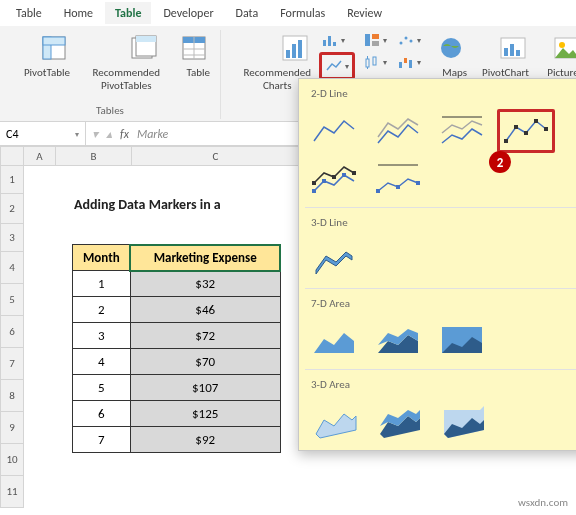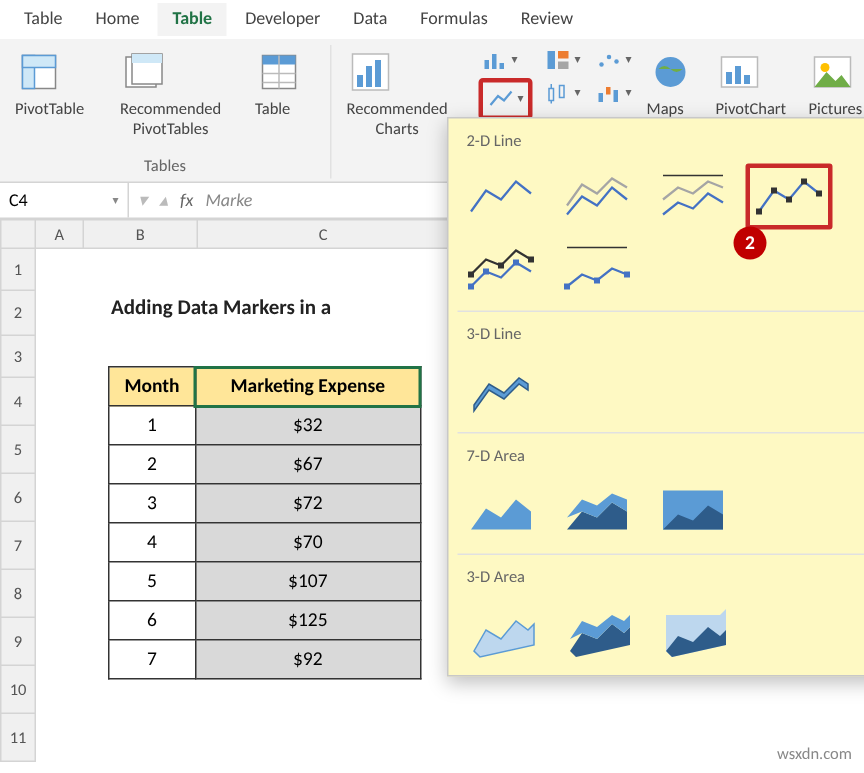--- a/index.html
+++ b/index.html
@@ -4,21 +4,21 @@
 <style>
 *{margin:0;padding:0;box-sizing:border-box;font-family:"Segoe UI",Calibri,Arial,sans-serif;font-size:12px;user-select:none}
 body{background:#fff;width:576px;height:515px;overflow:hidden;position:relative}
 .tabs{display:flex;align-items:center;height:26px;background:#fff;padding:0 6px;gap:2px}
 .tab{padding:4px 10px;color:#444;cursor:pointer}
 .tab.active{background:#f3f3f3;color:#217346;font-weight:600}
 .ribbon{display:flex;background:#f3f3f3;border-bottom:1px solid #d4d4d4;padding:4px 0 2px;height:96px}
 .grp{display:flex;flex-direction:column;align-items:center;border-right:1px solid #e1e1e1;padding:0 8px}
 .grp-items{display:flex;align-items:flex-start;gap:6px;flex:1}
 .grp-label{font-size:11px;color:#666;text-align:right;padding:2px 0}
-.btn-large{display:flex;flex-direction:column;align-items:flex-start;text-align:center;width:64px;padding:2px;cursor:pointer}
+.btn-large{display:flex;flex-direction:column;align-items:flex-end;text-align:center;width:64px;padding:2px;cursor:pointer}
 .btn-large .icon-box{width:32px;height:32px;display:flex;align-items:center;justify-content:center;margin-bottom:2px}
 .btn-label{font-size:11px;line-height:13px;color:#444}
 .small-stack{display:flex;flex-direction:column;gap:2px}
 .small-btn{display:flex;align-items:center;gap:2px;padding:2px;cursor:pointer}
 .small-btn .dd{font-size:8px;color:#666}
 .highlight-box{border:3px solid #c92a2a;border-radius:3px;padding:1px}
 .badge{width:22px;height:22px;border-radius:50%;background:#c00000;color:#fff;font-weight:bold;display:flex;align-items:center;justify-content:center;position:absolute;font-size:13px}
 .namebox-row{display:flex;align-items:center;height:24px;border-bottom:1px solid #d4d4d4;background:#fff}
 .namebox{width:86px;padding:0 6px;border-right:1px solid #d4d4d4;height:100%;display:flex;align-items:center;justify-content:space-between}
 .namebox .dd{font-size:8px;color:#888}
@@ -262,21 +262,21 @@
           <tr>
         <th>Month</th>
         <th class="sel" style="width:150px">Marketing Expense</th>
       </tr>
       <tr>
             <td>1</td>
             <td class="exp">$32</td>
           </tr>
       <tr>
             <td>2</td>
-            <td class="exp">$67</td>
+            <td class="exp">$46</td>
           </tr>
       <tr>
             <td>3</td>
             <td class="exp">$72</td>
           </tr>
       <tr>
             <td>4</td>
             <td class="exp">$70</td>
           </tr>
       <tr>

